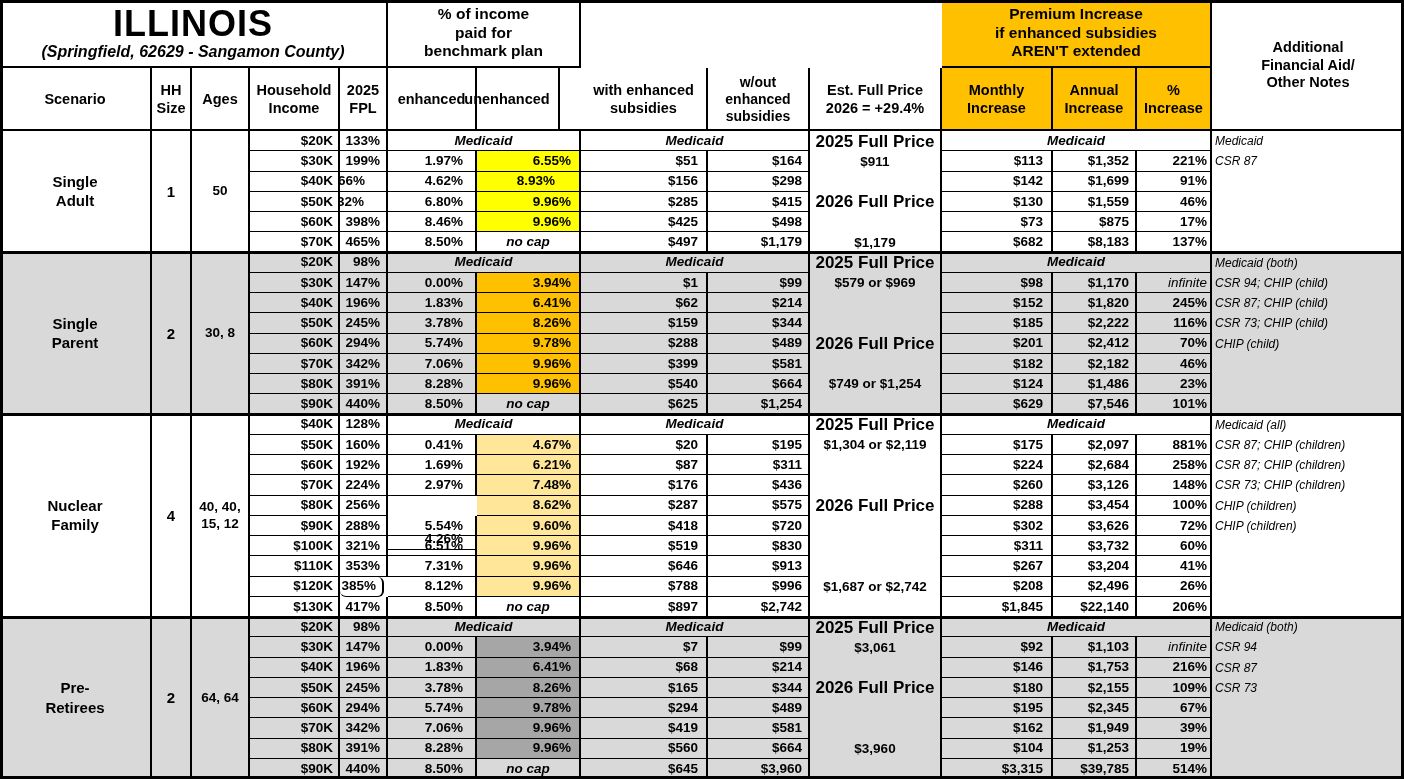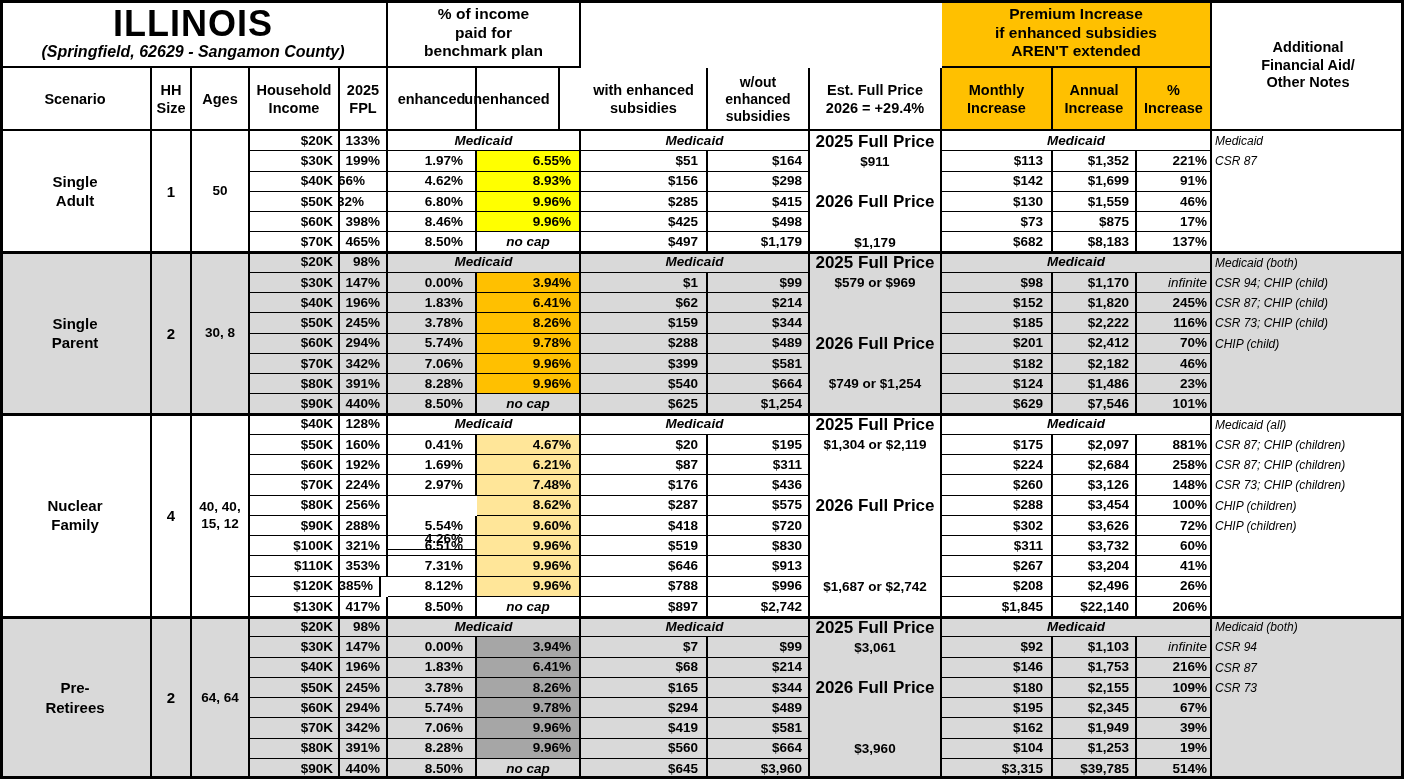--- a/index.html
+++ b/index.html
@@ -117,21 +117,21 @@
       <div class="c right" style="left: 388px; top: 151.25px; width: 89px; height: 20.25px; padding-right: 12px;">1.97%</div>
       <div class="c right" style="left: 477px; top: 151.25px; width: 104px; height: 20.25px; background: rgb(255, 255, 0); padding-right: 8px;">6.55%</div>
       <div class="c right" style="left: 581px; top: 151.25px; width: 127px; height: 20.25px; padding-right: 8px;">$51</div>
       <div class="c right" style="left: 708px; top: 151.25px; width: 102px; height: 20.25px; padding-right: 6px;">$164</div>
       <div class="c right" style="left: 942px; top: 151.25px; width: 111px; height: 20.25px; padding-right: 8px;">$113</div>
       <div class="c right" style="left: 1053px; top: 151.25px; width: 84px; height: 20.25px; padding-right: 6px;">$1,352</div>
       <div class="c right" style="left: 1137px; top: 151.25px; width: 75px; height: 20.25px; padding-right: 3px;">221%</div>
       <div class="c right" style="left: 250px; top: 171.5px; width: 90px; height: 20.25px; padding-right: 5px;">$40K</div>
       <div class="c right" style="left: 340px; top: 171.5px; width: 48px; height: 20.25px; padding-right: 21px;">266%</div>
       <div class="c right" style="left: 388px; top: 171.5px; width: 89px; height: 20.25px; padding-right: 12px;">4.62%</div>
-      <div class="c right" style="left: 477px; top: 171.5px; width: 104px; height: 20.25px; background: rgb(255, 255, 0); padding-right: 8px;">8.93%</div>
+      <div class="c right" style="left: 477px; top: 171.5px; width: 104px; height: 20.25px; background: rgb(255, 255, 0); padding-right: 24px;">8.93%</div>
       <div class="c right" style="left: 581px; top: 171.5px; width: 127px; height: 20.25px; padding-right: 8px;">$156</div>
       <div class="c right" style="left: 708px; top: 171.5px; width: 102px; height: 20.25px; padding-right: 6px;">$298</div>
       <div class="c right" style="left: 942px; top: 171.5px; width: 111px; height: 20.25px; padding-right: 8px;">$142</div>
       <div class="c right" style="left: 1053px; top: 171.5px; width: 84px; height: 20.25px; padding-right: 6px;">$1,699</div>
       <div class="c right" style="left: 1137px; top: 171.5px; width: 75px; height: 20.25px; padding-right: 3px;">91%</div>
       <div class="c right" style="left: 250px; top: 191.75px; width: 90px; height: 20.25px; padding-right: 5px;">$50K</div>
       <div class="c right" style="left: 340px; top: 191.75px; width: 48px; height: 20.25px; padding-right: 22px;">332%</div>
       <div class="c right" style="left: 388px; top: 191.75px; width: 89px; height: 20.25px; padding-right: 12px;">6.80%</div>
       <div class="c right" style="left: 477px; top: 191.75px; width: 104px; height: 20.25px; background: rgb(255, 255, 0); padding-right: 8px;">9.96%</div>
       <div class="c right" style="left: 581px; top: 191.75px; width: 127px; height: 20.25px; padding-right: 8px;">$285</div>
@@ -325,21 +325,21 @@
       <div class="c right" style="left: 250px; top: 556.25px; width: 90px; height: 20.25px; padding-right: 5px;">$110K</div>
       <div class="c right" style="left: 340px; top: 556.25px; width: 48px; height: 20.25px; padding-right: 6px;">353%</div>
       <div class="c right" style="left: 388px; top: 556.25px; width: 89px; height: 20.25px; padding-right: 12px;">7.31%</div>
       <div class="c right" style="left: 477px; top: 556.25px; width: 104px; height: 20.25px; background: rgb(255, 230, 153); padding-right: 8px;">9.96%</div>
       <div class="c right" style="left: 581px; top: 556.25px; width: 127px; height: 20.25px; padding-right: 8px;">$646</div>
       <div class="c right" style="left: 708px; top: 556.25px; width: 102px; height: 20.25px; padding-right: 6px;">$913</div>
       <div class="c right" style="left: 942px; top: 556.25px; width: 111px; height: 20.25px; padding-right: 8px;">$267</div>
       <div class="c right" style="left: 1053px; top: 556.25px; width: 84px; height: 20.25px; padding-right: 6px;">$3,204</div>
       <div class="c right" style="left: 1137px; top: 556.25px; width: 75px; height: 20.25px; padding-right: 3px;">41%</div>
       <div class="c right" style="left: 250px; top: 576.5px; width: 90px; height: 20.25px; padding-right: 5px;">$120K</div>
-      <div class="c right" style="left: 321px; top: 576.5px; width: 60px; height: 20.25px; padding-right: 6px;">385%</div>
+      <div class="c right" style="left: 340px; top: 576.5px; width: 44px; height: 20.25px; padding-right: 6px; border-radius: 6px;">385%</div>
       <div class="c right" style="left: 388px; top: 576.5px; width: 89px; height: 20.25px; padding-right: 12px;">8.12%</div>
       <div class="c right" style="left: 477px; top: 576.5px; width: 104px; height: 20.25px; background: rgb(255, 230, 153); padding-right: 8px;">9.96%</div>
       <div class="c right" style="left: 581px; top: 576.5px; width: 127px; height: 20.25px; padding-right: 8px;">$788</div>
       <div class="c right" style="left: 708px; top: 576.5px; width: 102px; height: 20.25px; padding-right: 6px;">$996</div>
       <div class="c right" style="left: 942px; top: 576.5px; width: 111px; height: 20.25px; padding-right: 8px;">$208</div>
       <div class="c right" style="left: 1053px; top: 576.5px; width: 84px; height: 20.25px; padding-right: 6px;">$2,496</div>
       <div class="c right" style="left: 1137px; top: 576.5px; width: 75px; height: 20.25px; padding-right: 3px;">26%</div>
       <div class="c right" style="left: 250px; top: 596.75px; width: 90px; height: 20.25px; padding-right: 5px;">$130K</div>
       <div class="c right" style="left: 340px; top: 596.75px; width: 48px; height: 20.25px; padding-right: 6px;">417%</div>
       <div class="c right" style="left: 388px; top: 596.75px; width: 89px; height: 20.25px; padding-right: 12px;">8.50%</div>

